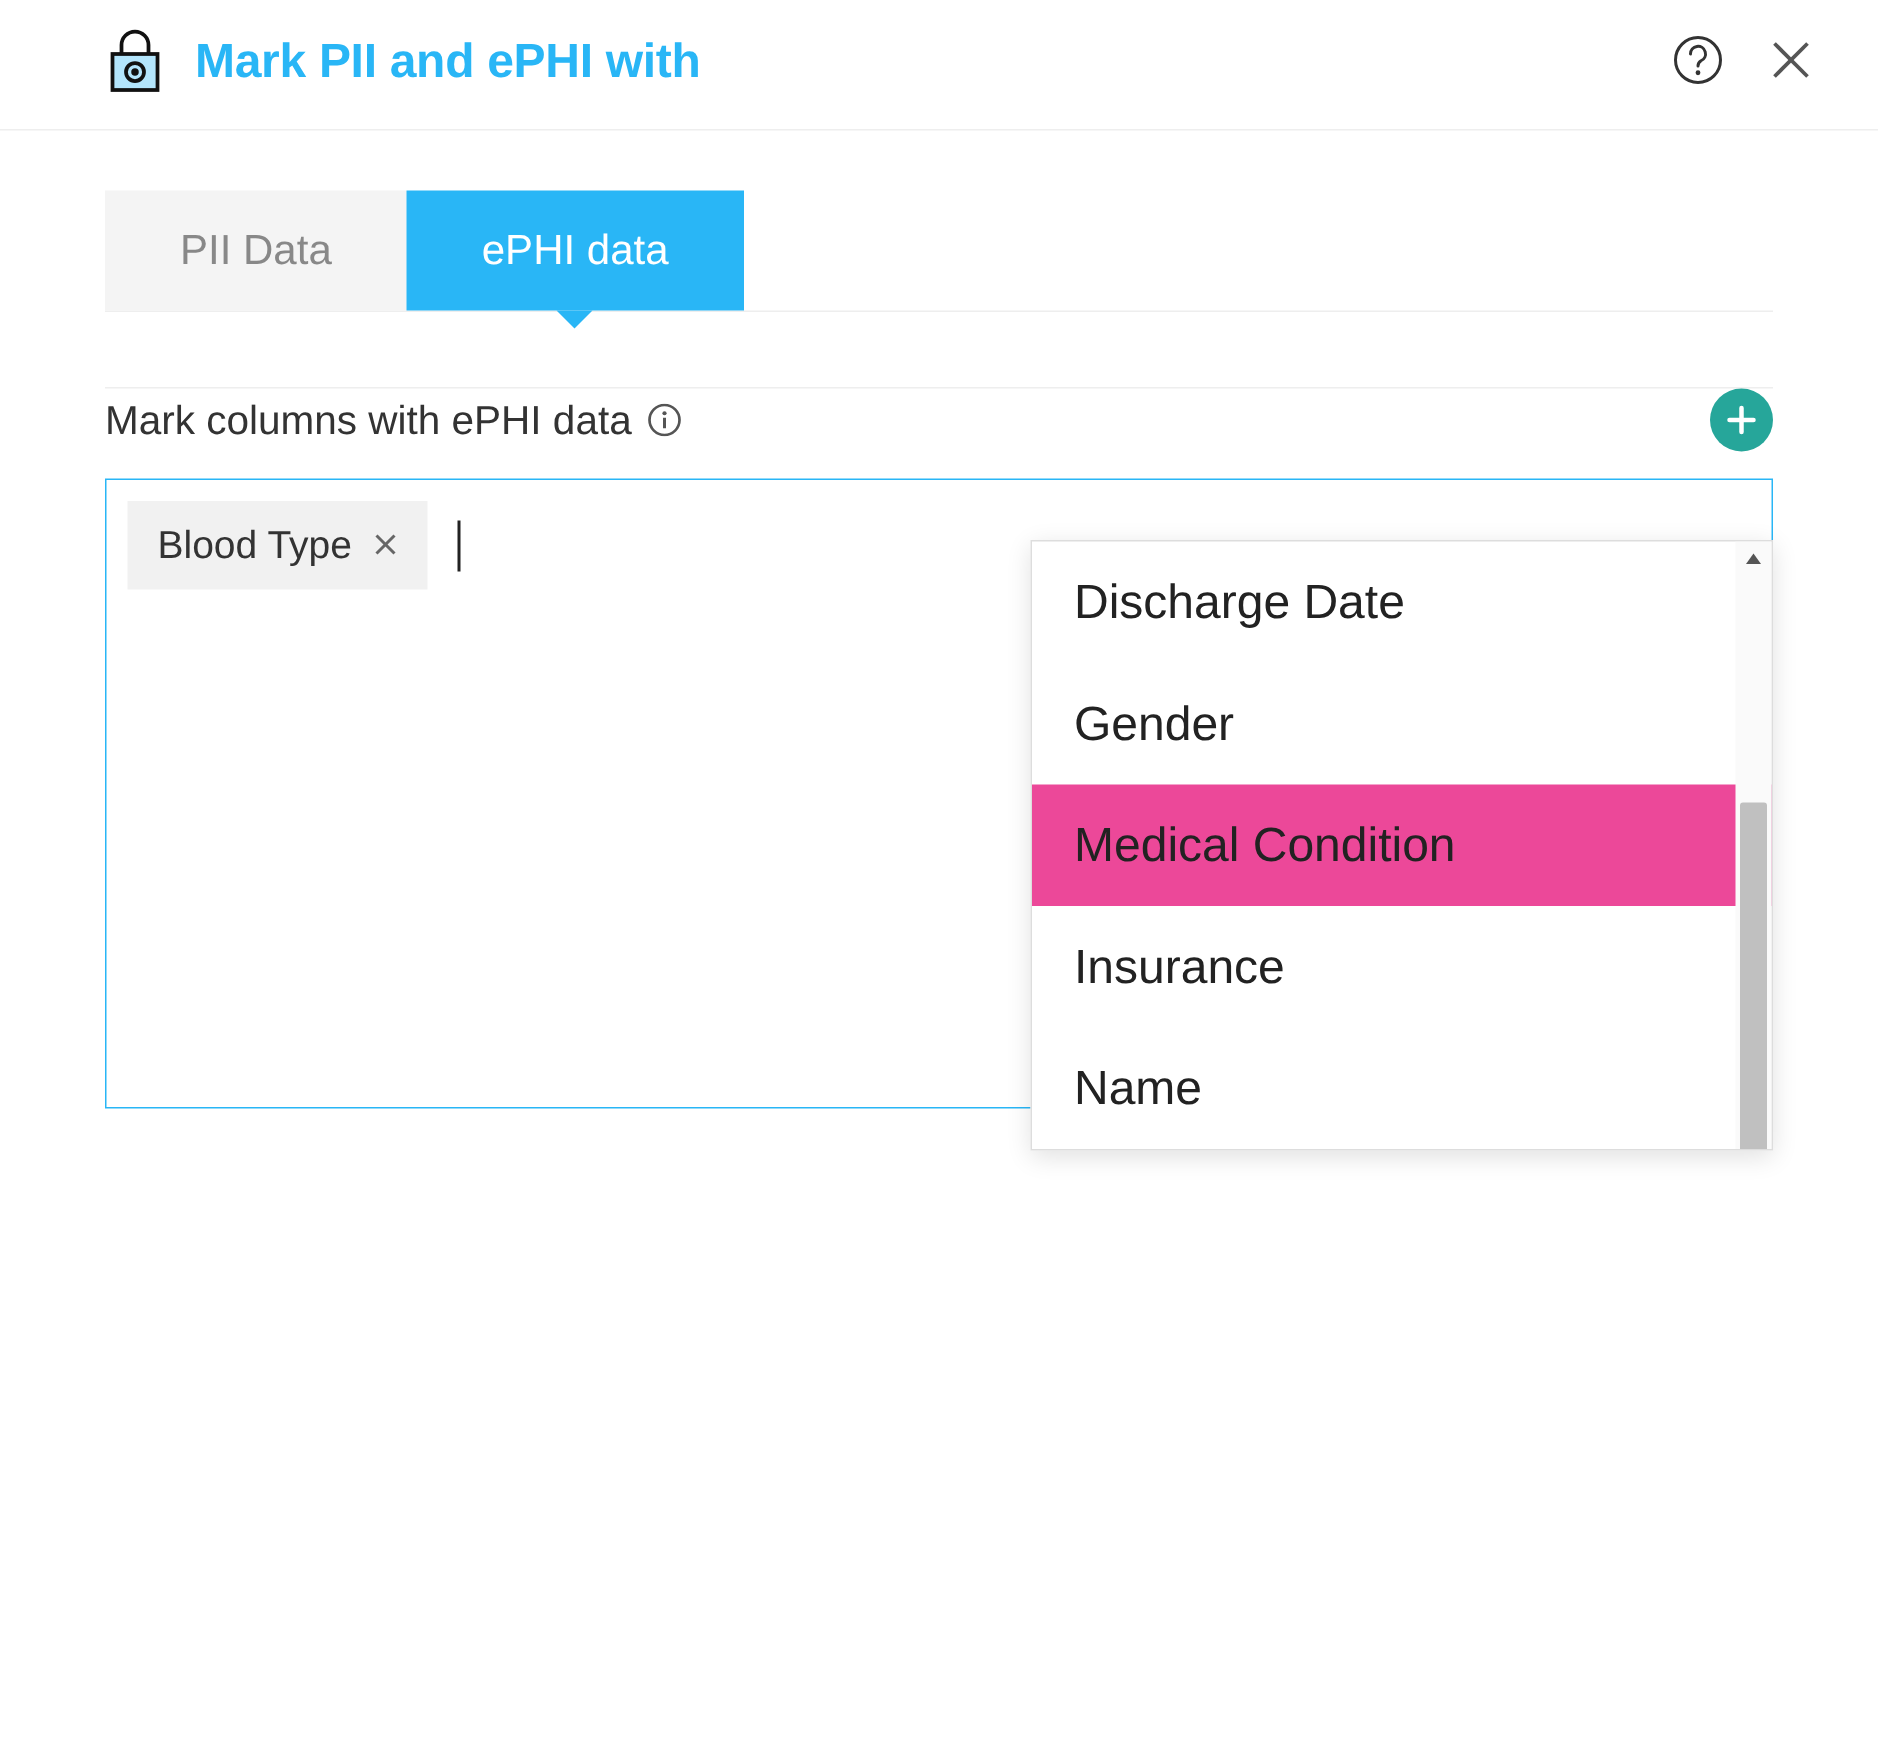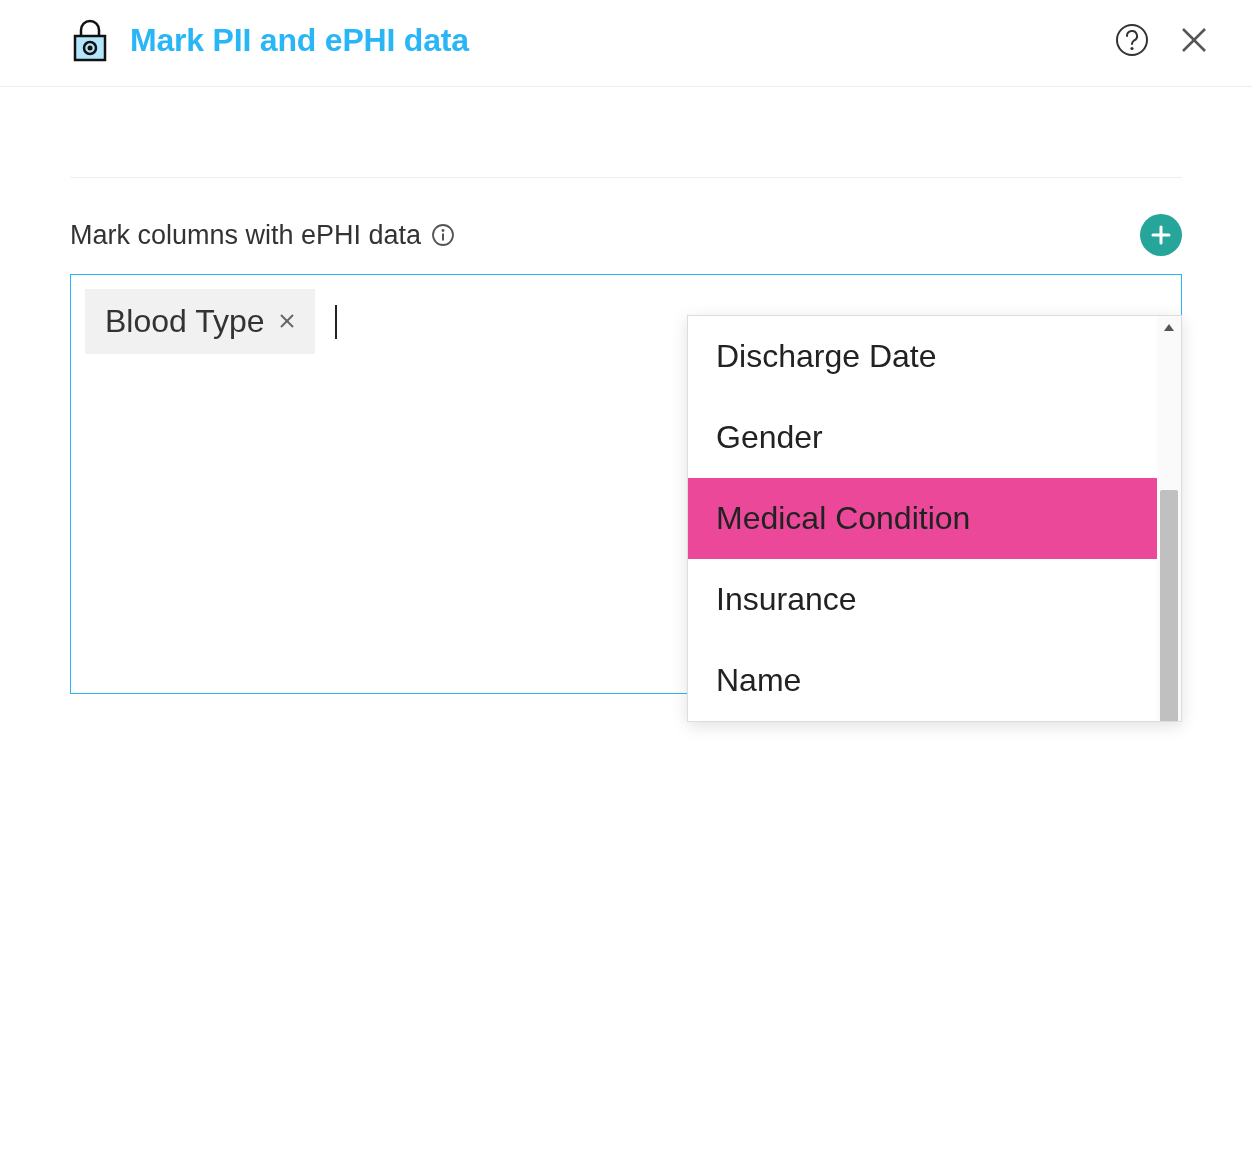--- a/index.html
+++ b/index.html
@@ -75,21 +75,20 @@
     border-right: 12px solid transparent;
     border-top: 12px solid #29B6F6;
   }
   .section-divider {
     border-bottom: 1px solid #eee;
     margin-top: 50px;
   }
   .field-label-row {
     display: flex;
     align-items: center;
-    margin-top: 36px;
   }
   .field-label {
     font-size: 27px;
     color: #333;
   }
   .info-icon {
     margin-left: 10px;
     width: 24px; height: 24px;
     display:flex;align-items:center;justify-content:center;
     cursor: pointer;
@@ -116,21 +115,21 @@
     display: flex;
     align-items: center;
     gap: 20px;
   }
   .chip {
     background: #f1f1f1;
     padding: 14px 20px;
     display: flex;
     align-items: center;
     gap: 14px;
-    font-size: 32px;
+    font-size: 26px;
     color: #333;
   }
   .chip-close {
     font-size: 22px;
     color: #666;
     cursor: pointer;
   }
   .cursor {
     width: 2px;
     height: 34px;
@@ -192,41 +191,49 @@
 <div class="header">
   <div class="header-left">
     <span class="lock-icon">
       <svg width="40" height="44" viewBox="0 0 40 44">
         <rect x="5" y="18" width="30" height="24" fill="#b3e5fc" stroke="#111" stroke-width="2.5"></rect>
         <path d="M11 18 v-6 a9 9 0 0 1 18 0 v6" fill="none" stroke="#111" stroke-width="2.5"></path>
         <circle cx="20" cy="30" r="6" fill="none" stroke="#111" stroke-width="2.5"></circle>
         <circle cx="20" cy="30" r="2.5" fill="#111"></circle>
       </svg>
     </span>
-    <span class="header-title">Mark PII and ePHI data</span>
+    <span class="header-title">Mark PII and ePHI with</span>
   </div>
   <div class="header-right">
     <span class="help-icon">
       <svg width="34" height="34" viewBox="0 0 34 34">
         <circle cx="17" cy="17" r="15" fill="none" stroke="#333" stroke-width="2"></circle>
         <path d="M12 13 a5 5 0 1 1 7 4.5 c-1.5 1 -2 2 -2 3.5" fill="none" stroke="#333" stroke-width="2" stroke-linecap="round"></path>
         <circle cx="17" cy="25.5" r="1.6" fill="#333"></circle>
       </svg>
     </span>
     <span class="close-icon">
       <svg width="28" height="28" viewBox="0 0 28 28">
         <line x1="3" y1="3" x2="25" y2="25" stroke="#555" stroke-width="2.5"></line>
         <line x1="25" y1="3" x2="3" y2="25" stroke="#555" stroke-width="2.5"></line>
       </svg>
     </span>
   </div>
 </div>
 
 <div class="content">
 
+  <div class="tabs-row">
+    <div class="tab">
+      <span>PII Data</span>
+    </div>
+    <div class="tab active">
+      <span>ePHI data</span>
+    </div>
+  </div>
 
   <div class="section-divider"></div>
 
   <div class="field-label-row">
     <span class="field-label">Mark columns with ePHI data</span>
     <span class="info-icon">
       <svg width="22" height="22" viewBox="0 0 22 22">
         <circle cx="11" cy="11" r="10" fill="none" stroke="#555" stroke-width="1.8"></circle>
         <circle cx="11" cy="6.5" r="1.4" fill="#555"></circle>
         <rect x="10" y="9.5" width="2" height="7" fill="#555"></rect>

